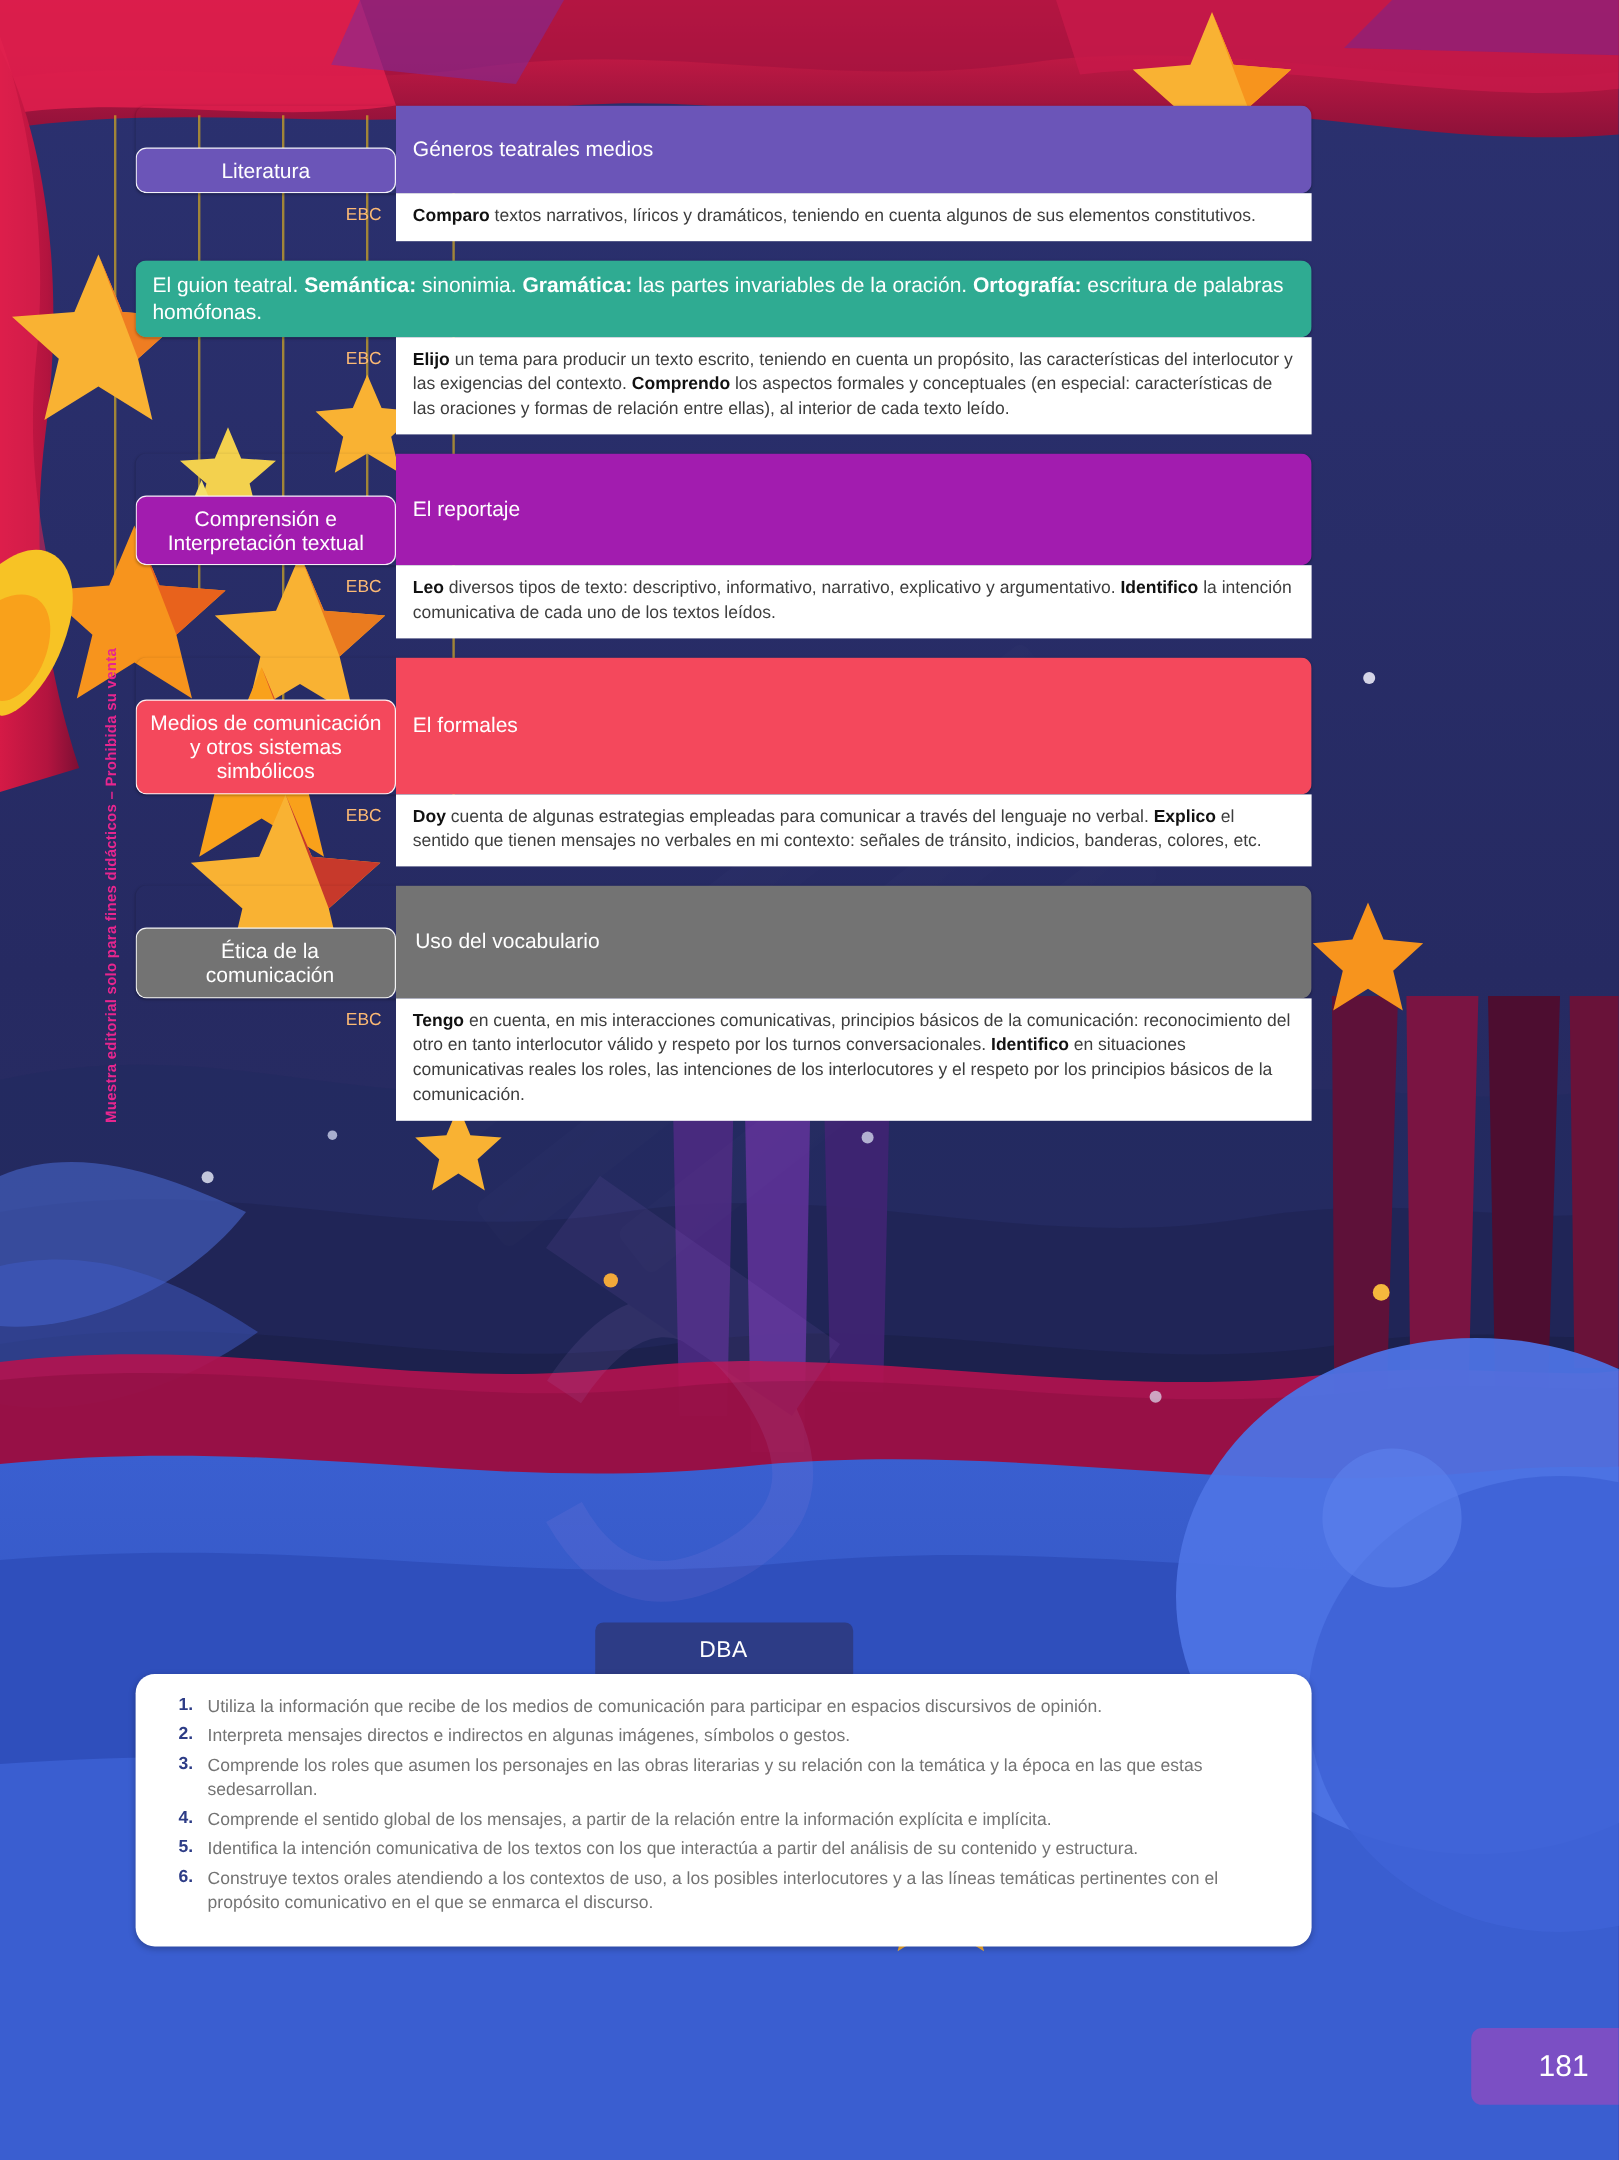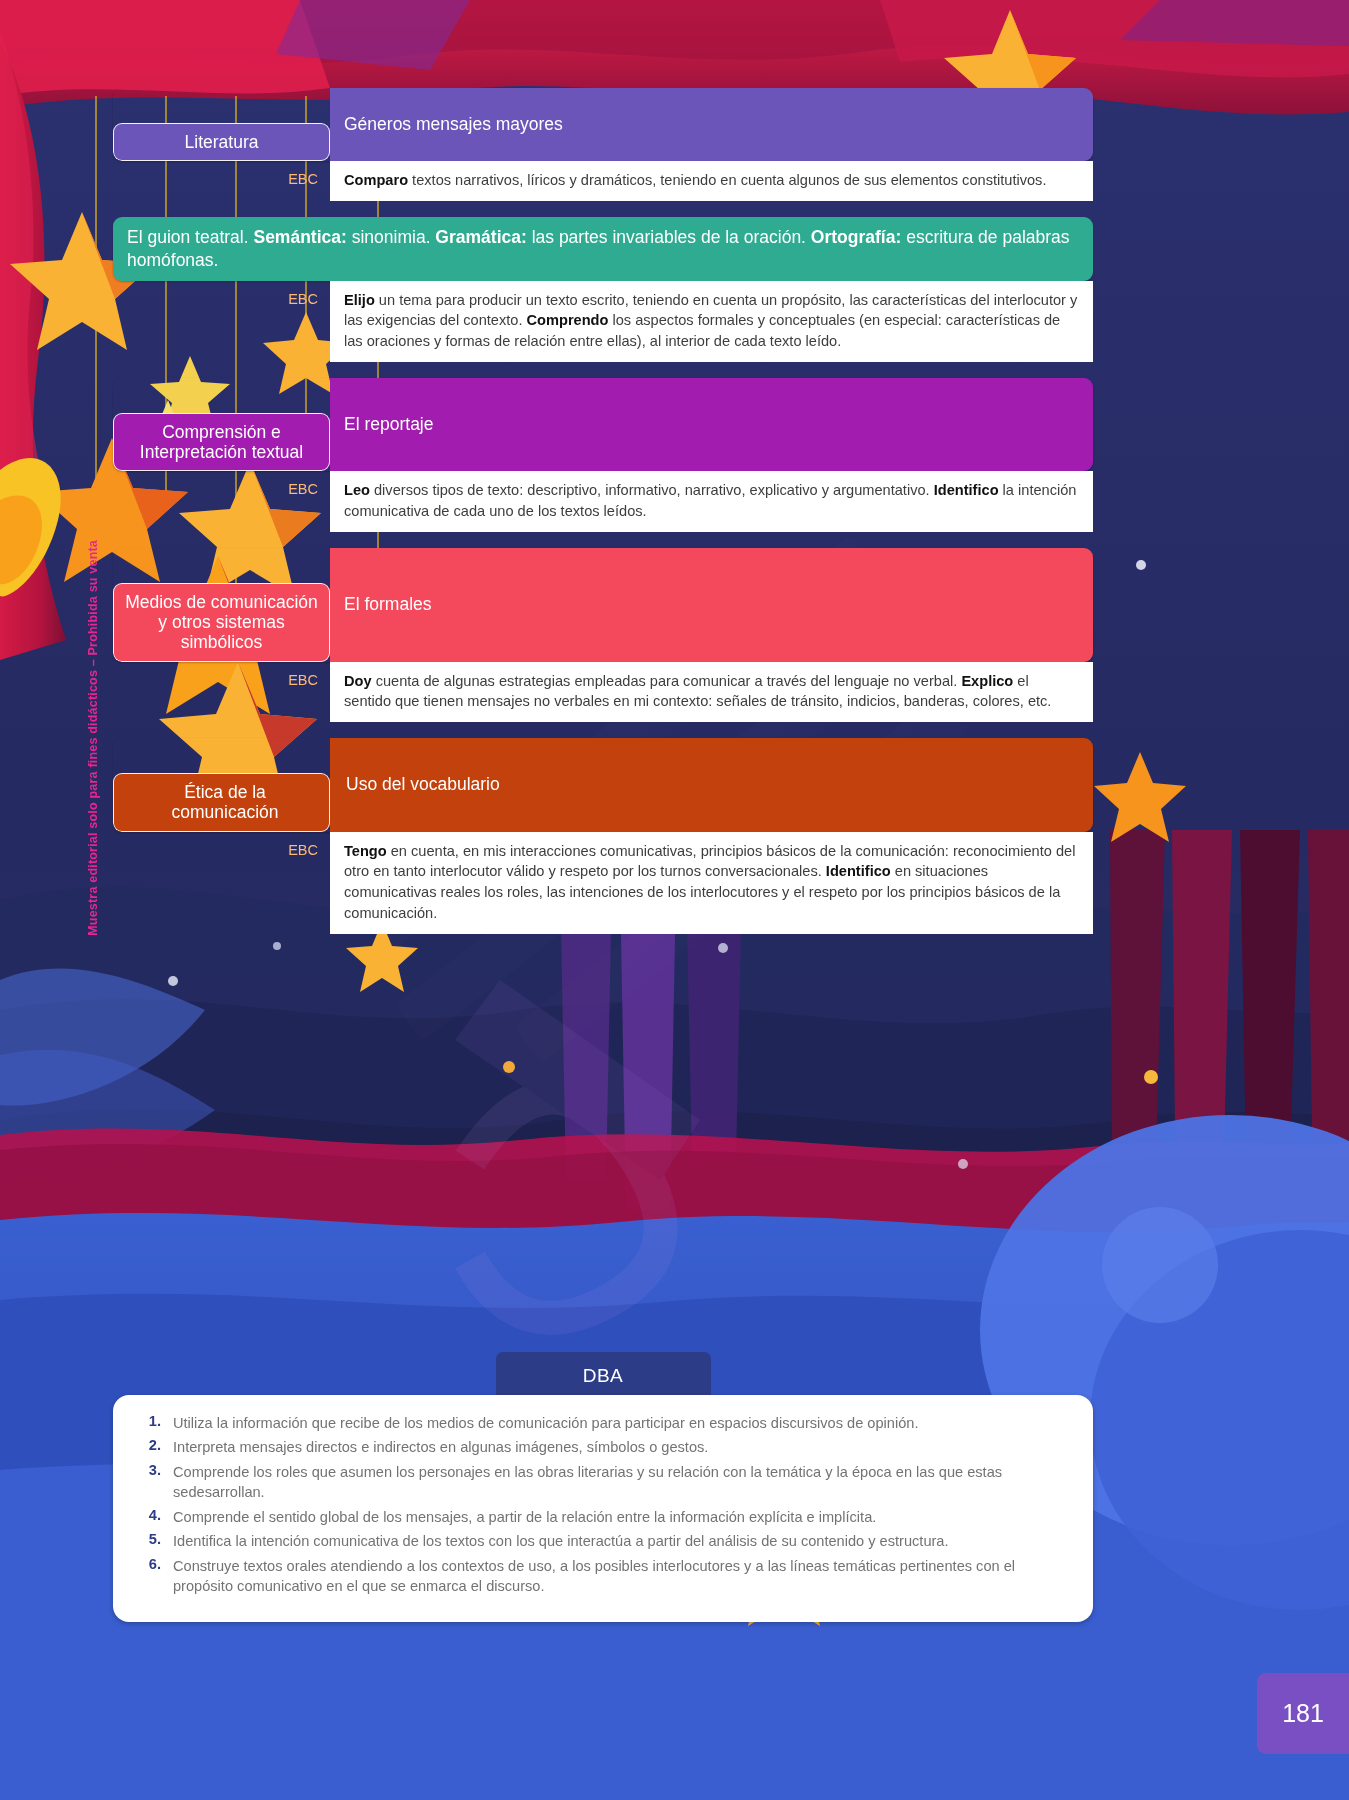--- a/index.html
+++ b/index.html
@@ -56,21 +56,21 @@
     font-size:14.6px;line-height:1.42;
     padding:9px 14px 10px 14px;box-sizing:border-box;
   }
   .ebcrow .body b{color:#111111;font-weight:bold;}
 
   
   .t-purple .cat,.t-purple .topic{background:#6b55b8;}
   .t-green  .cat,.t-green  .topic{background:#2fab92;}
   .t-blue   .cat,.t-blue   .topic{background:#a21caf;}
   .t-red    .cat,.t-red    .topic{background:#f4485c;}
-  .t-orange .cat,.t-orange .topic{background:#c2410c;padding-left:16px;}
+  .t-orange .cat,.t-orange .topic{background:#737373;padding-left:16px;}
 
   
   .dba-wrap{position:absolute;left:113px;top:1352px;width:980px;z-index:4;}
   .dba-tab{
     width:215px;margin:0 auto;background:#2d3c86;color:#fff;
     text-align:center;font-size:19px;padding:13px 0 8px;
     border-radius:7px 7px 0 0;letter-spacing:.5px;
   }
   .dba-card{
     background:#ffffff;border-radius:16px;padding:18px 26px 22px 26px;
@@ -80,24 +80,24 @@
   .dba-list li{display:flex;margin-bottom:4px;}
   .dba-list .num{
     color:#2d3c86;font-weight:bold;font-size:14.6px;
     width:34px;min-width:34px;text-align:right;padding-right:12px;
     box-sizing:border-box;
   }
   .dba-list .txt{color:#737373;font-size:14.6px;line-height:1.4;flex:1;}
 
   
   .pagenum{
-    position:absolute;right:0;bottom:46px;width:92px;height:81px;
+    position:absolute;right:0;bottom:46px;width:92px;height:64px;
     background:#7b4fc4;color:#ffffff;font-size:25px;
     display:flex;align-items:center;justify-content:center;
-    border-radius:9px 0 0 9px;z-index:6;
+    border-radius:9px 0 0 9px;z-index:6;padding-left:31px;
   }
 </style>
 </head>
 <body>
 
 <div class="bg">
   <svg viewBox="0 0 1349 1800" preserveAspectRatio="none" aria-hidden="true">
     <defs>
       <linearGradient id="sky" x1="0" y1="0" x2="0" y2="1">
         <stop offset="0%" stop-color="#2b3170"></stop>
@@ -235,21 +235,21 @@
 </div>
 
 <div class="side-note">Muestra editorial solo para fines didácticos – Prohibida su venta</div>
 
 <div class="sheet">
 
   <div class="block t-purple">
     <div class="hdr">
       <div class="cat">Literatura</div>
       <div class="topic">
-          <span>Géneros mensajes mayores</span>
+          <span>Géneros teatrales medios</span>
         </div>
     </div>
     <div class="ebcrow">
       <div class="lbl">EBC</div>
       <div class="body"><b>Comparo</b><span> textos narrativos, líricos y dramáticos, teniendo en cuenta algunos de sus elementos constitutivos.</span></div>
     </div>
   </div>
 
   <div class="block t-green">
     <div class="hdr">

